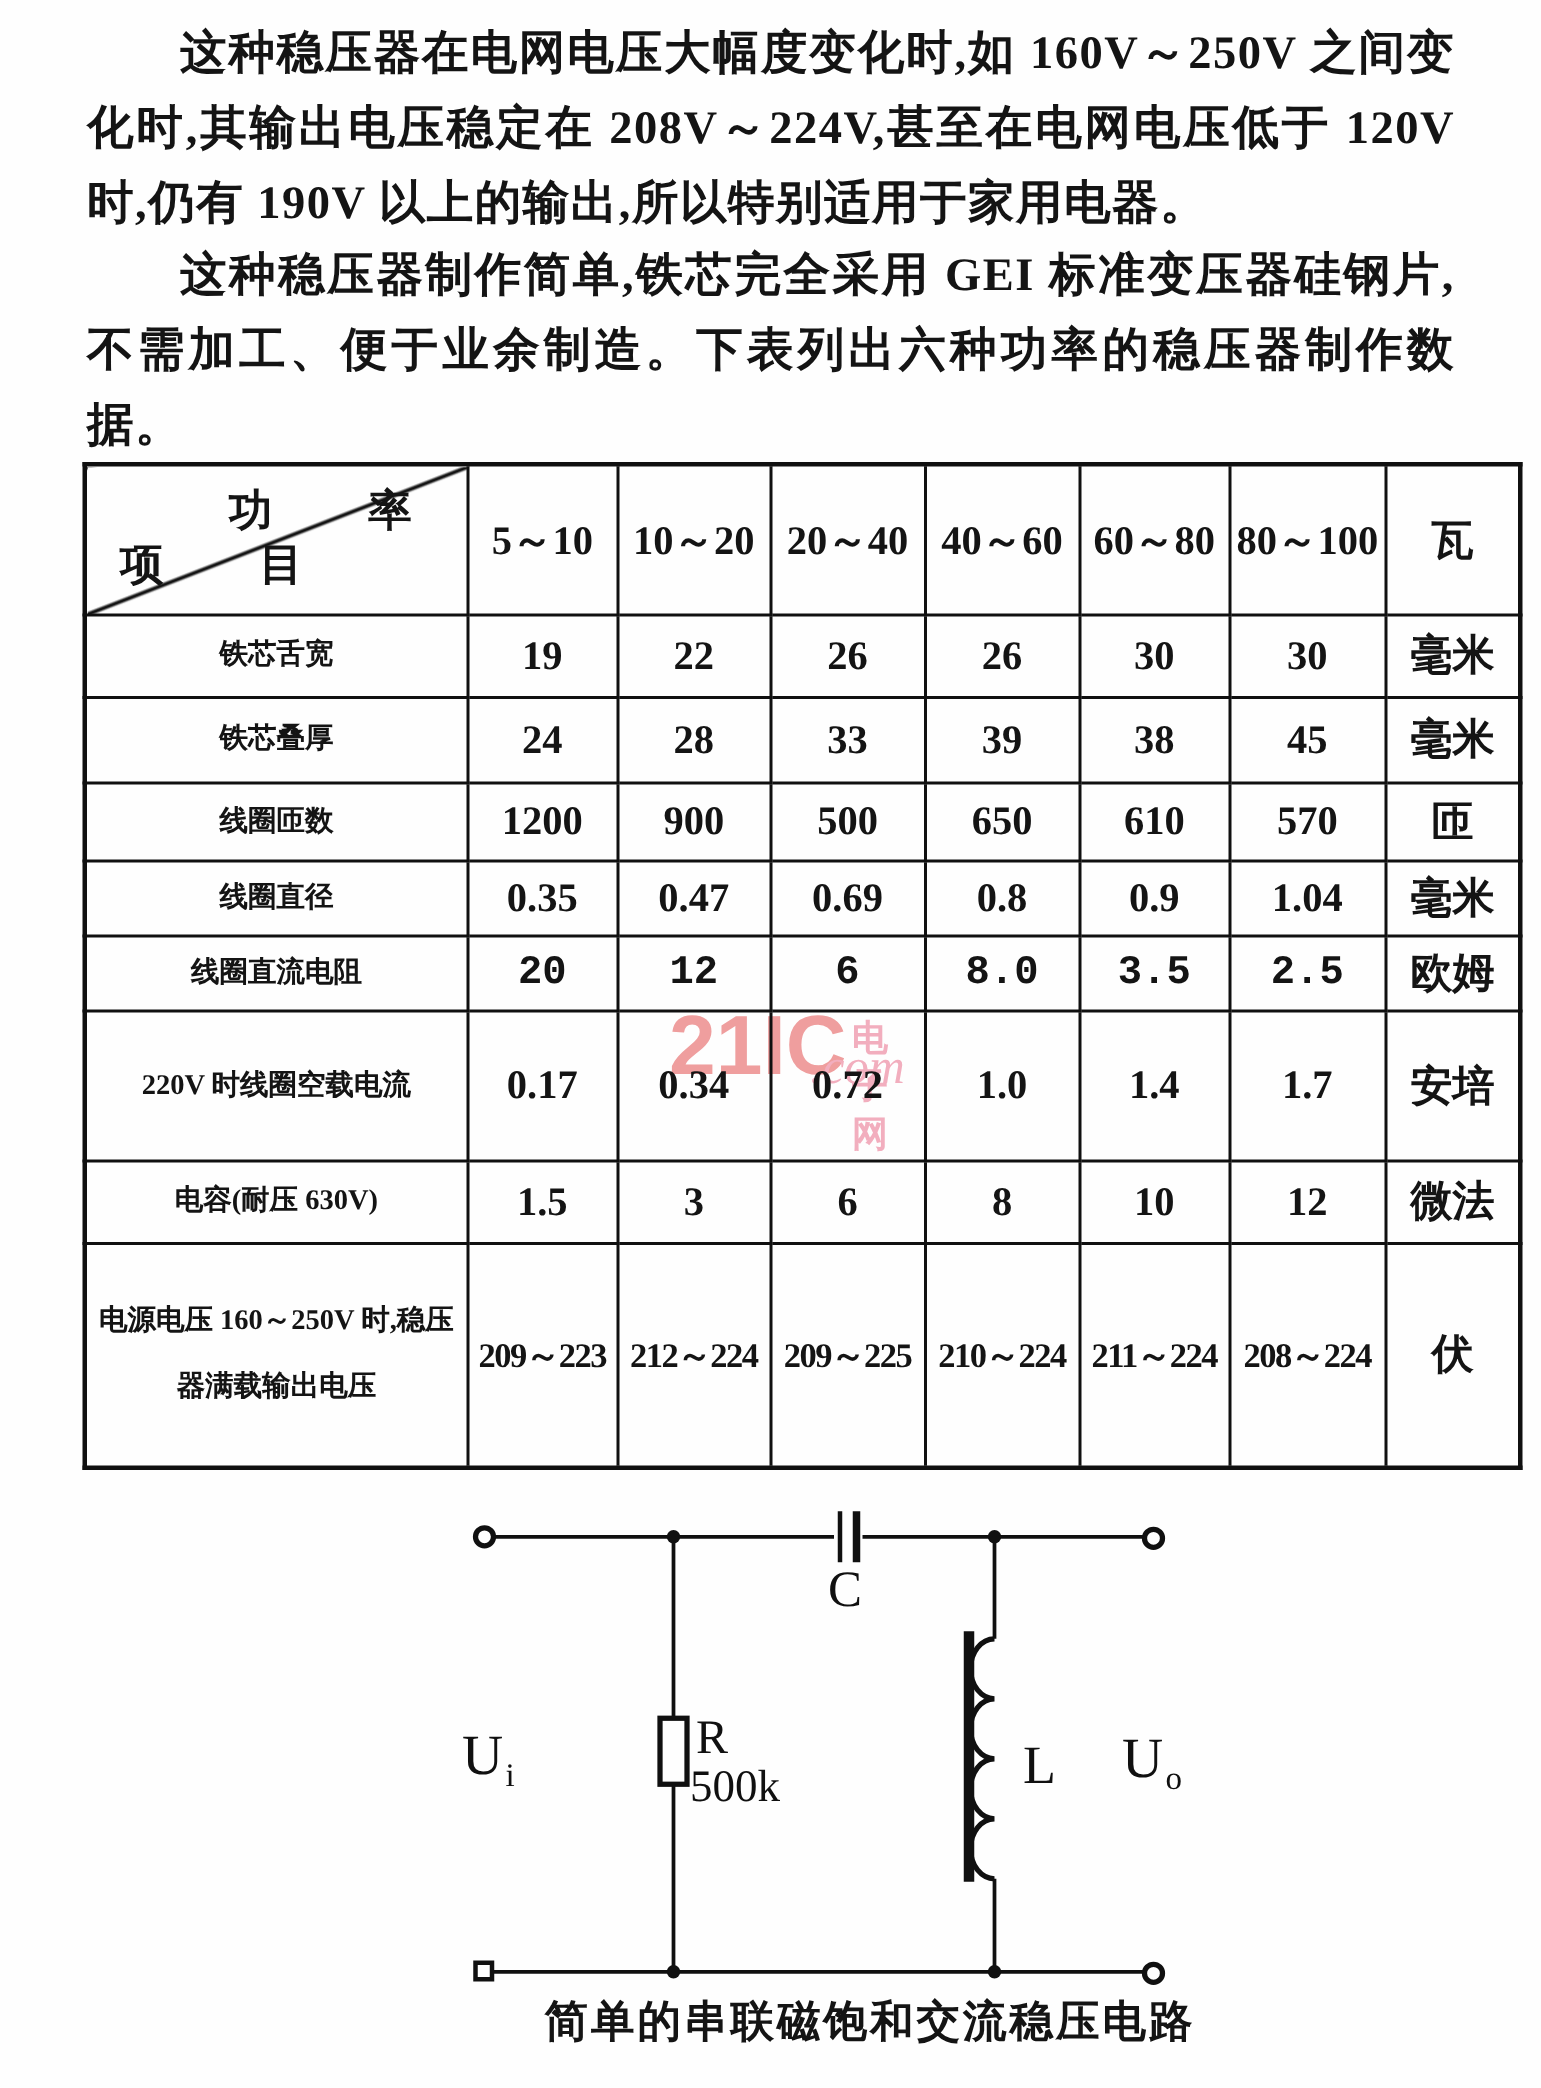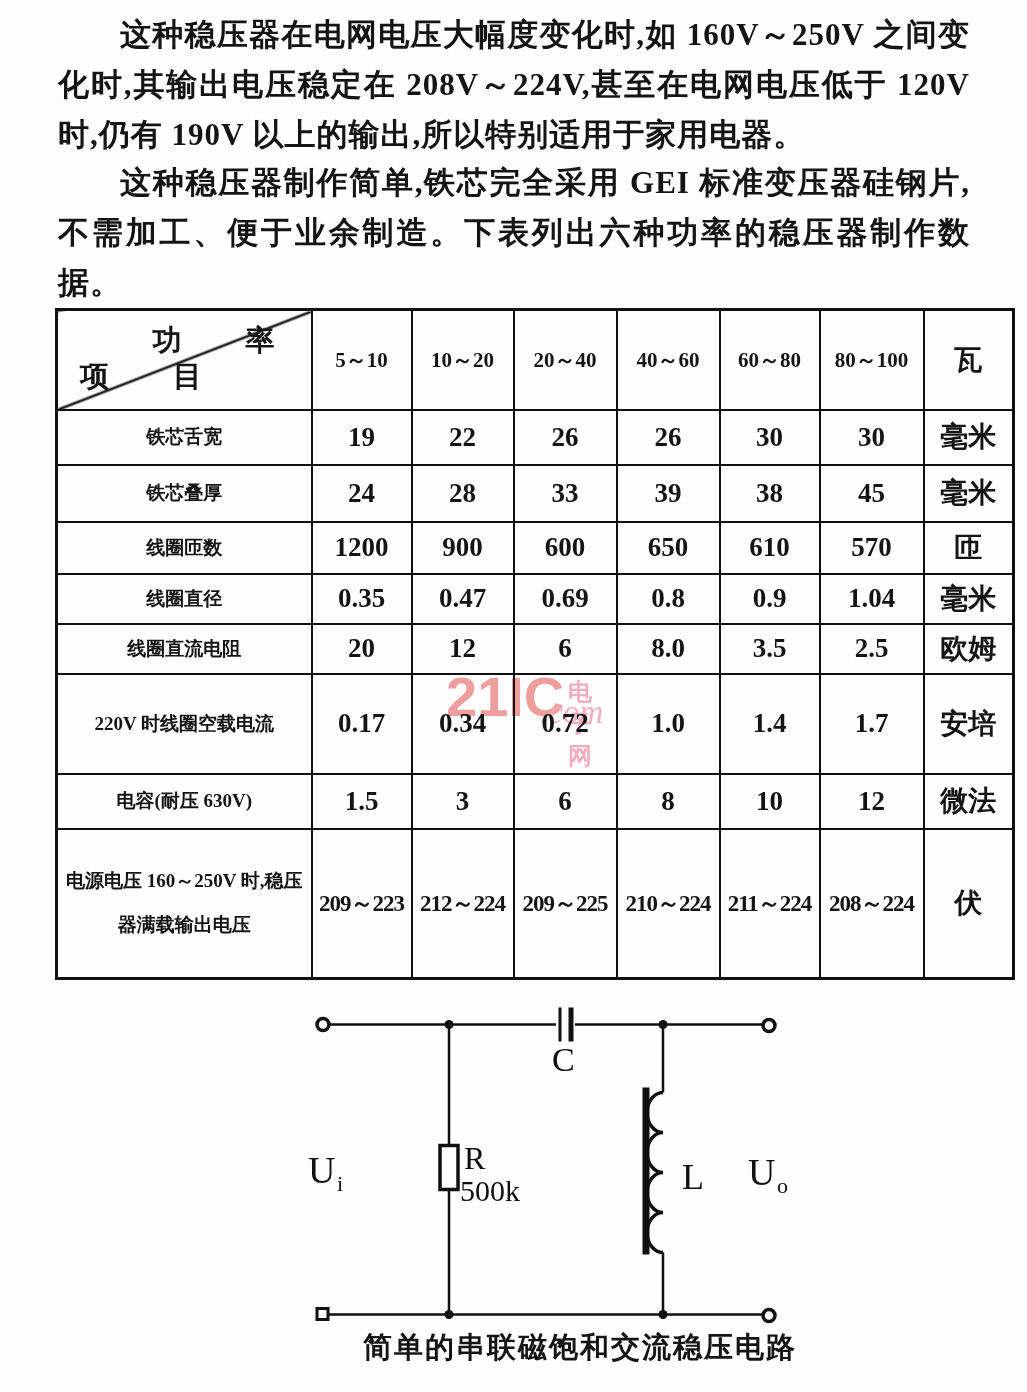--- a/index.html
+++ b/index.html
@@ -57,21 +57,21 @@
       transparent calc(50% + 2px));
   }
   .corner-top{
     position:absolute; top:10px; right:34px;
     font-size:29px; letter-spacing:2px;
   }
   .corner-bottom{
     position:absolute; bottom:12px; left:22px;
     font-size:29px; letter-spacing:2px;
   }
-  .power-th{font-size:21px; font-weight:600;}
+  .power-th{font-size:27px; font-weight:600;}
   .label-cell{
     text-align:left;
     padding:4px 6px 4px 10px;
     font-size:19px;
     line-height:44px;
   }
   .val-cell{font-size:27px;}
   .range-val{
     font-size:23px;
     white-space:nowrap;
@@ -171,37 +171,37 @@
           <td class="val-cell">33</td>
           <td class="val-cell">39</td>
           <td class="val-cell">38</td>
           <td class="val-cell">45</td>
           <td class="unit-cell">毫米</td>
         </tr>
         <tr style="height: 52px;">
           <td class="label-cell">线圈匝数</td>
           <td class="val-cell">1200</td>
           <td class="val-cell">900</td>
-          <td class="val-cell">600</td>
+          <td class="val-cell">500</td>
           <td class="val-cell">650</td>
           <td class="val-cell">610</td>
           <td class="val-cell">570</td>
           <td class="unit-cell">匝</td>
         </tr>
         <tr style="height: 50px;">
           <td class="label-cell">线圈直径</td>
           <td class="val-cell">0.35</td>
           <td class="val-cell">0.47</td>
           <td class="val-cell">0.69</td>
           <td class="val-cell">0.8</td>
           <td class="val-cell">0.9</td>
           <td class="val-cell">1.04</td>
           <td class="unit-cell">毫米</td>
         </tr>
-        <tr style="height: 50px;">
+        <tr style="height: 50px; font-family: Liberation Mono, monospace;">
           <td class="label-cell">线圈直流电阻</td>
           <td class="val-cell">20</td>
           <td class="val-cell">12</td>
           <td class="val-cell">6</td>
           <td class="val-cell">8.0</td>
           <td class="val-cell">3.5</td>
           <td class="val-cell">2.5</td>
           <td class="unit-cell">欧姆</td>
         </tr>
         <tr style="height: 100px;">

